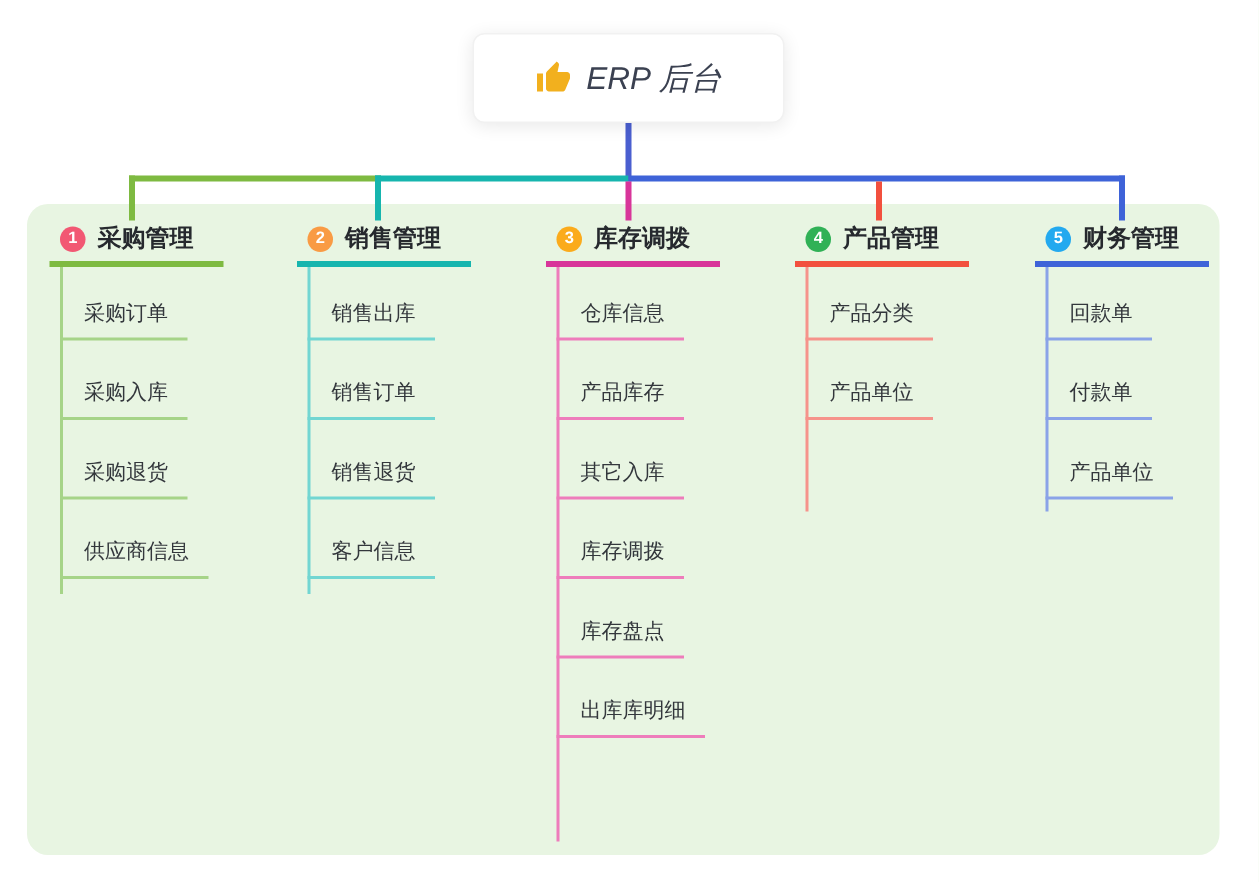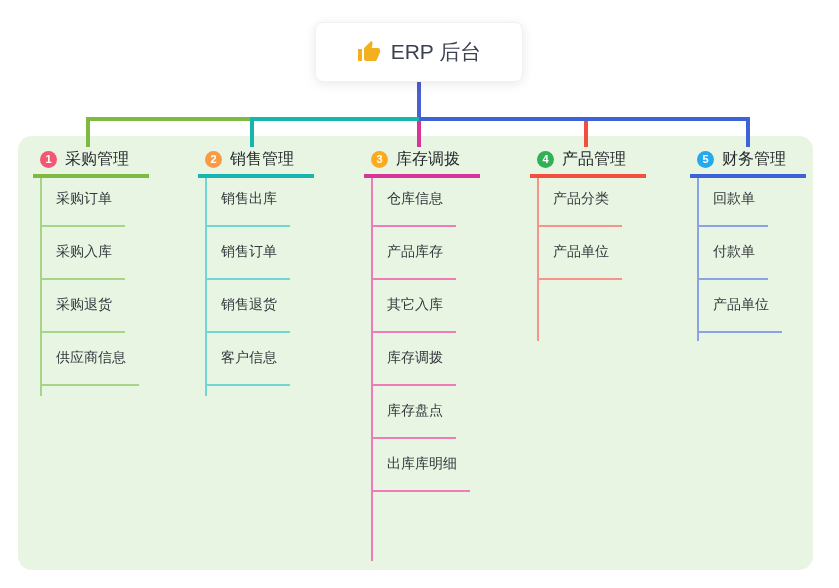--- a/index.html
+++ b/index.html
@@ -11,20 +11,21 @@
   }
   .canvas { position:absolute; inset:0; width:839px; height:588px; }
 
   
   .root-node {
     position:absolute; left:315px; top:22px; width:208px; height:60px;
     background:#ffffff; border:1px solid #f1f1f1; border-radius:8px;
     box-shadow:0 2px 12px rgba(0,0,0,.09);
     display:flex; align-items:center; justify-content:center; gap:10px;
     cursor:pointer;
+    font-style:italic;
   }
   .root-label { font-size:21px; font-weight:500; color:#3b4151; white-space:nowrap; }
   .thumb-icon { width:24px; height:24px; display:block; }
 
   
   .line { position:absolute; }
 
   
   .panel {
     position:absolute; left:18px; top:136px; width:795px; height:434px;
@@ -36,28 +37,28 @@
   .branch-header {
     display:flex; align-items:center; gap:8px;
     height:29px; width:116px; padding:0 0 4px 7px;
     border-bottom:4px solid var(--c); cursor:pointer;
   }
   .badge {
     width:17px; height:17px; min-width:17px; border-radius:50%;
     background:var(--bc); color:#ffffff; font-size:11px; font-weight:700;
     display:flex; align-items:center; justify-content:center; line-height:1;
   }
-  .branch-label { font-size:16px; font-weight:400; color:#26292e; white-space:nowrap; }
+  .branch-label { font-size:16px; font-weight:700; color:#26292e; white-space:nowrap; }
   .spine { position:absolute; left:7px; top:29px; width:2px; background:var(--lc); }
   .items { margin-left:7px; }
   .item {
     height:53px; width:max-content;
     display:flex; align-items:flex-end;
     border-bottom:2px solid var(--lc);
-    padding:0 13px 17px 16px;
+    padding:0 13px 7px 16px;
     font-size:14px; color:#33373c; white-space:nowrap; cursor:pointer;text-align:center;
   }
   .item:first-child { height:49px; }
   .spine-4 { height:218px; }
   .spine-7 { height:383px; }
   .spine-3 { height:163px; }
 </style>
 </head>
 <body>
 

